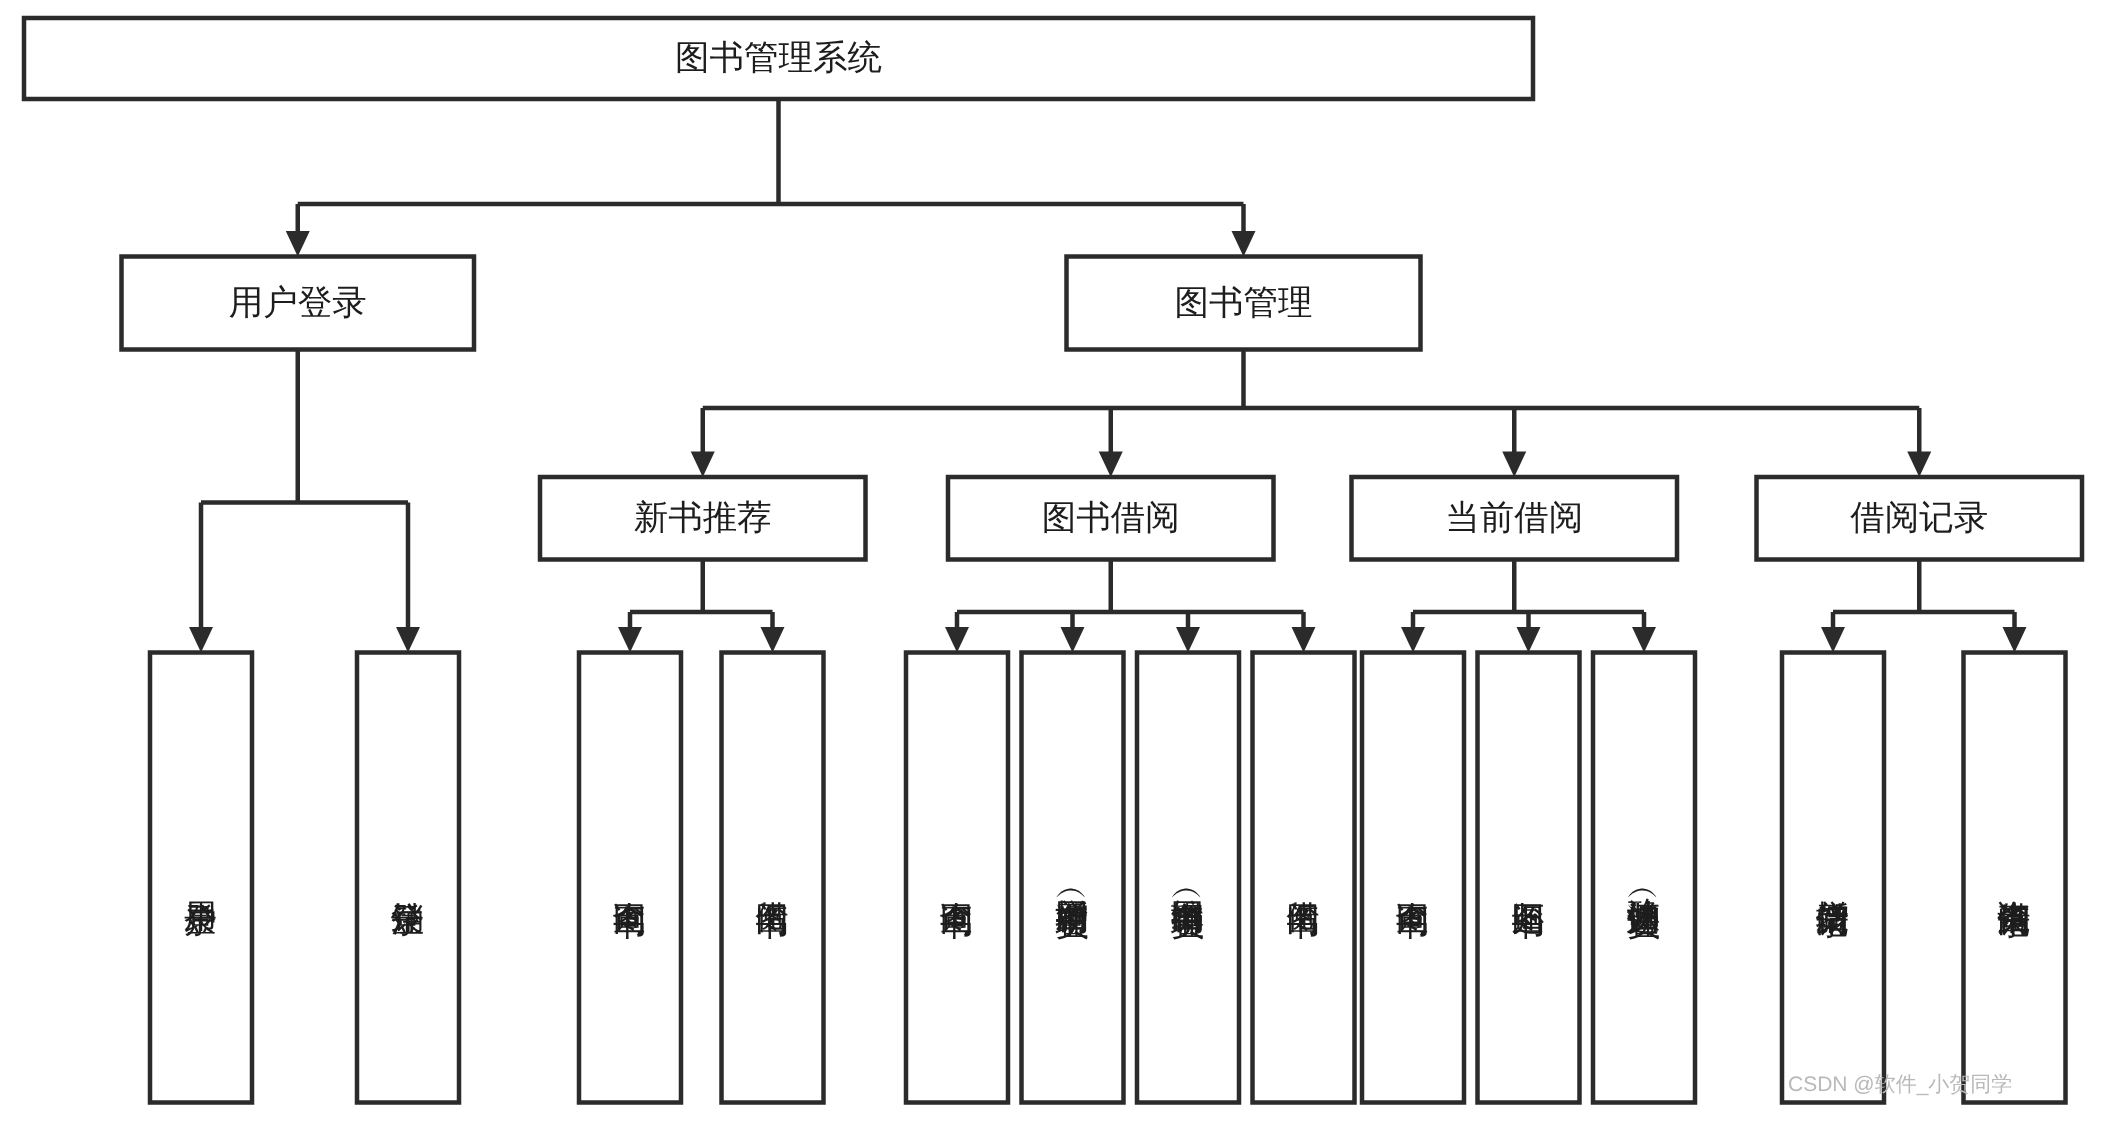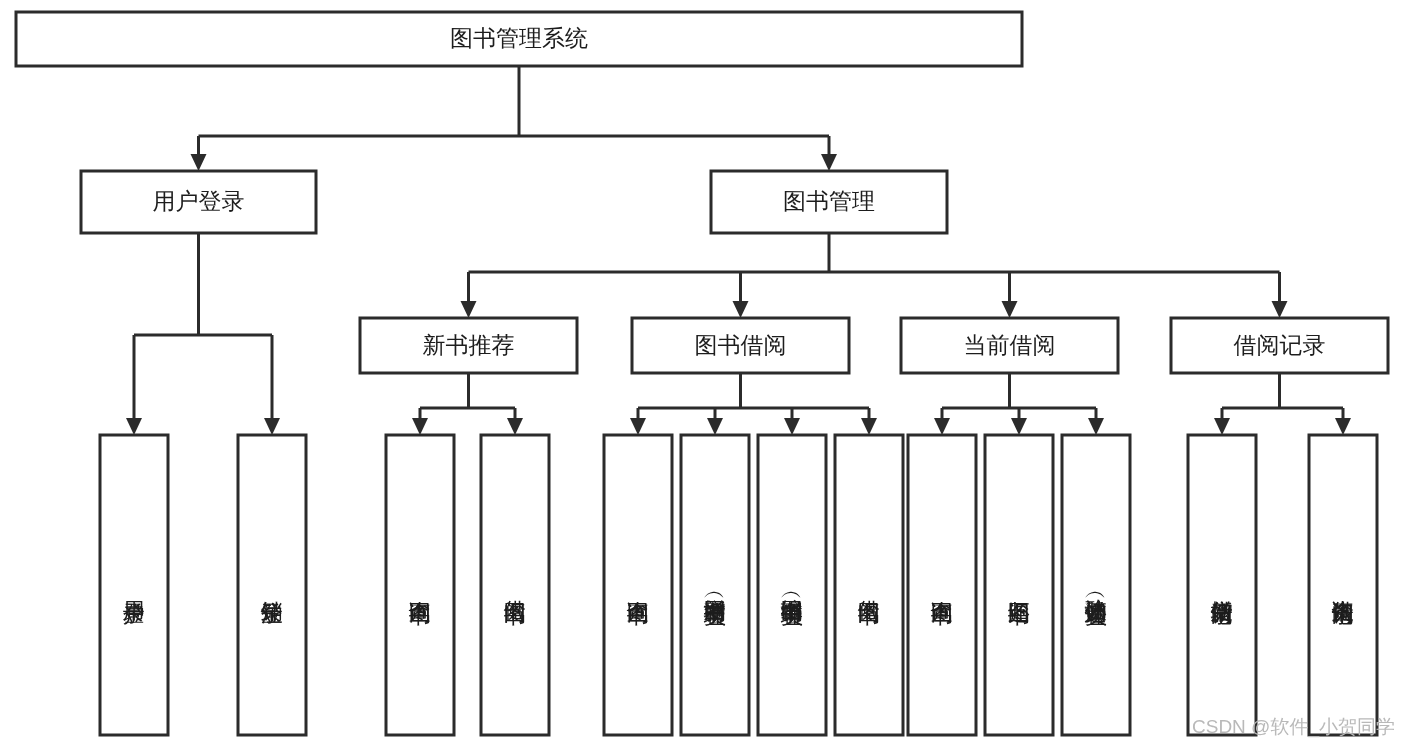--- a/index.html
+++ b/index.html
@@ -63,21 +63,21 @@
     display: flex;
     align-items: center;
     justify-content: center;
     text-align: center;
     pointer-events: none;
     user-select: none;
   }
   .watermark {
     position: absolute;
     font-family: "Liberation Sans", "DejaVu Sans", sans-serif;
-    font-size: 19px;
+    font-size: 14px;
     color: #b9b9b9;
     white-space: nowrap;
     user-select: none;
   }
 </style>
 </head>
 <body>
 
 <div id="diagram-root">
   <svg id="tree-svg" viewBox="0 0 1405 747" xmlns="http://www.w3.org/2000/svg">

